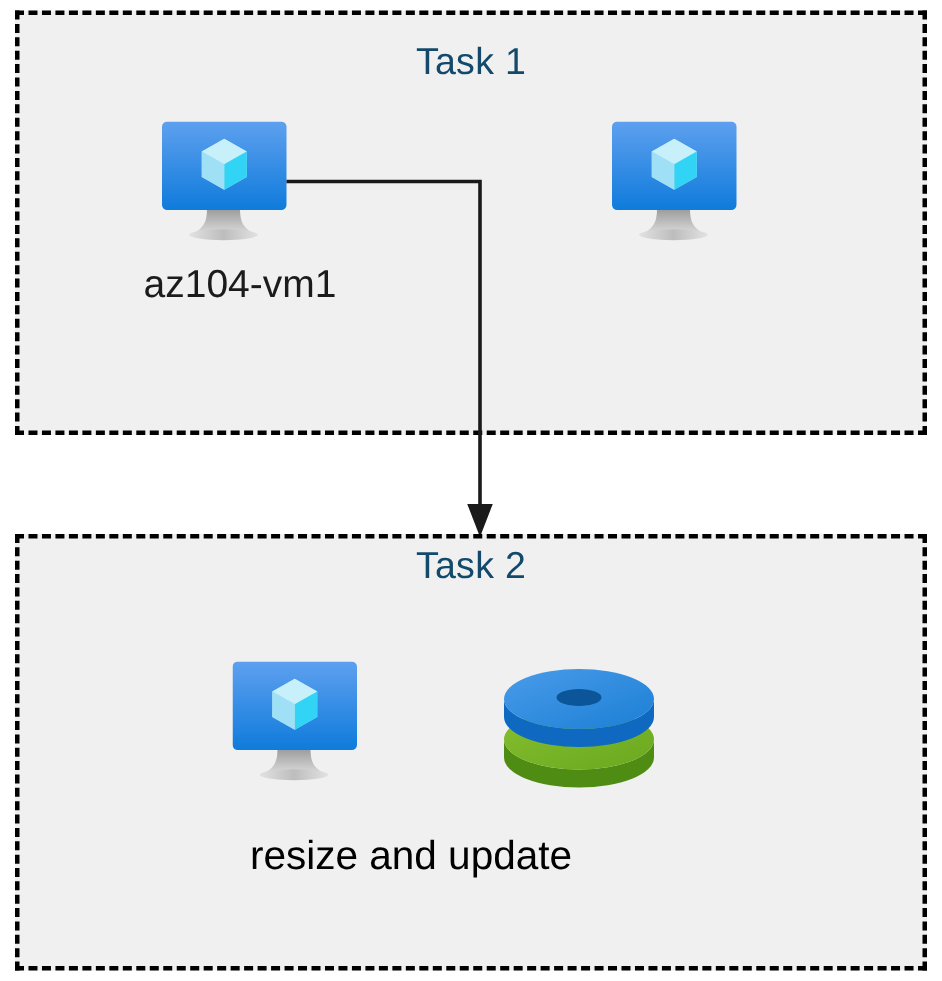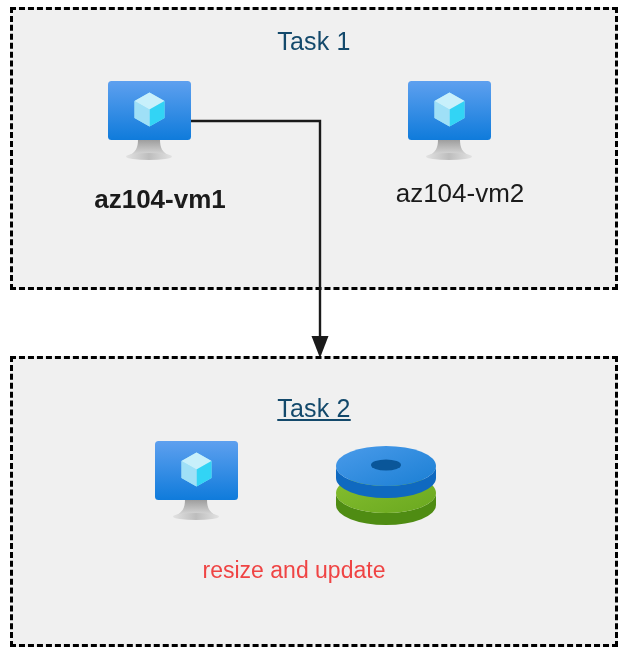--- a/index.html
+++ b/index.html
@@ -46,21 +46,21 @@
     position: absolute;
     width: 100%;
     text-align: center;
     color: #13496b;
     font-size: 25px;
     line-height: 30px;
     letter-spacing: 0.2px;
     white-space: nowrap;
   }
   #task1-title { top: 26px; }
-  #task2-title { top: 393px; text-decoration: underline; }
+  #task2-title { top: 362px; }
 
   
   .vm-icon {
     position: absolute;
     width: 104px;
     height: 84px;
   }
   #vm1-icon { left: 108px; top: 81px; }
   #vm2-icon { left: 408px; top: 81px; }
   #vm3-icon { left: 155px; top: 441px; }
@@ -76,31 +76,31 @@
 
   
   .node-label {
     position: absolute;
     text-align: center;
     color: #1b1b1b;
     font-size: 26px;
     line-height: 34px;
     white-space: nowrap;
   }
-  #vm1-label { left: 60px;  top: 182px; width: 200px; font-weight: bold; }
+  #vm1-label { left: 60px;  top: 172px; width: 200px; }
   #vm2-label { left: 360px; top: 176px; width: 200px; }
 
   #resize-label {
     position: absolute;
-    left: 94px;
+    left: 74px;
     top: 553px;
     width: 400px;
     text-align: center;
-    color: #ef4444;
-    font-size: 23px;
+    color: #000000;
+    font-size: 27px;
     line-height: 34px;
     white-space: nowrap;
   }
 
   
   #connector {
     position: absolute;
     left: 0; top: 0;
     width: 628px;
     height: 654px;
@@ -172,21 +172,20 @@
         <polygon points="0,0 -15,-8.5 -15,8.5 0,17" fill="#9fe0f7"></polygon>
       </g>
     </svg>
   </div>
 
   <div id="vm1-label" class="node-label">
     <div>az104-vm1</div>
   </div>
 
   <div id="vm2-label" class="node-label">
-    <div>az104-vm2</div>
   </div>
 
   <svg id="connector" viewBox="0 0 628 654">
     <path d="M191 121 H320 V344" stroke="#1a1a1a" stroke-width="2.4" fill="none"></path>
     <polygon points="320,358 311.5,336 328.5,336" fill="#1a1a1a"></polygon>
   </svg>
 
   <div id="task2-box" class="task-box"></div>
 
   <div id="task2-title" class="task-title">Task 2</div>

